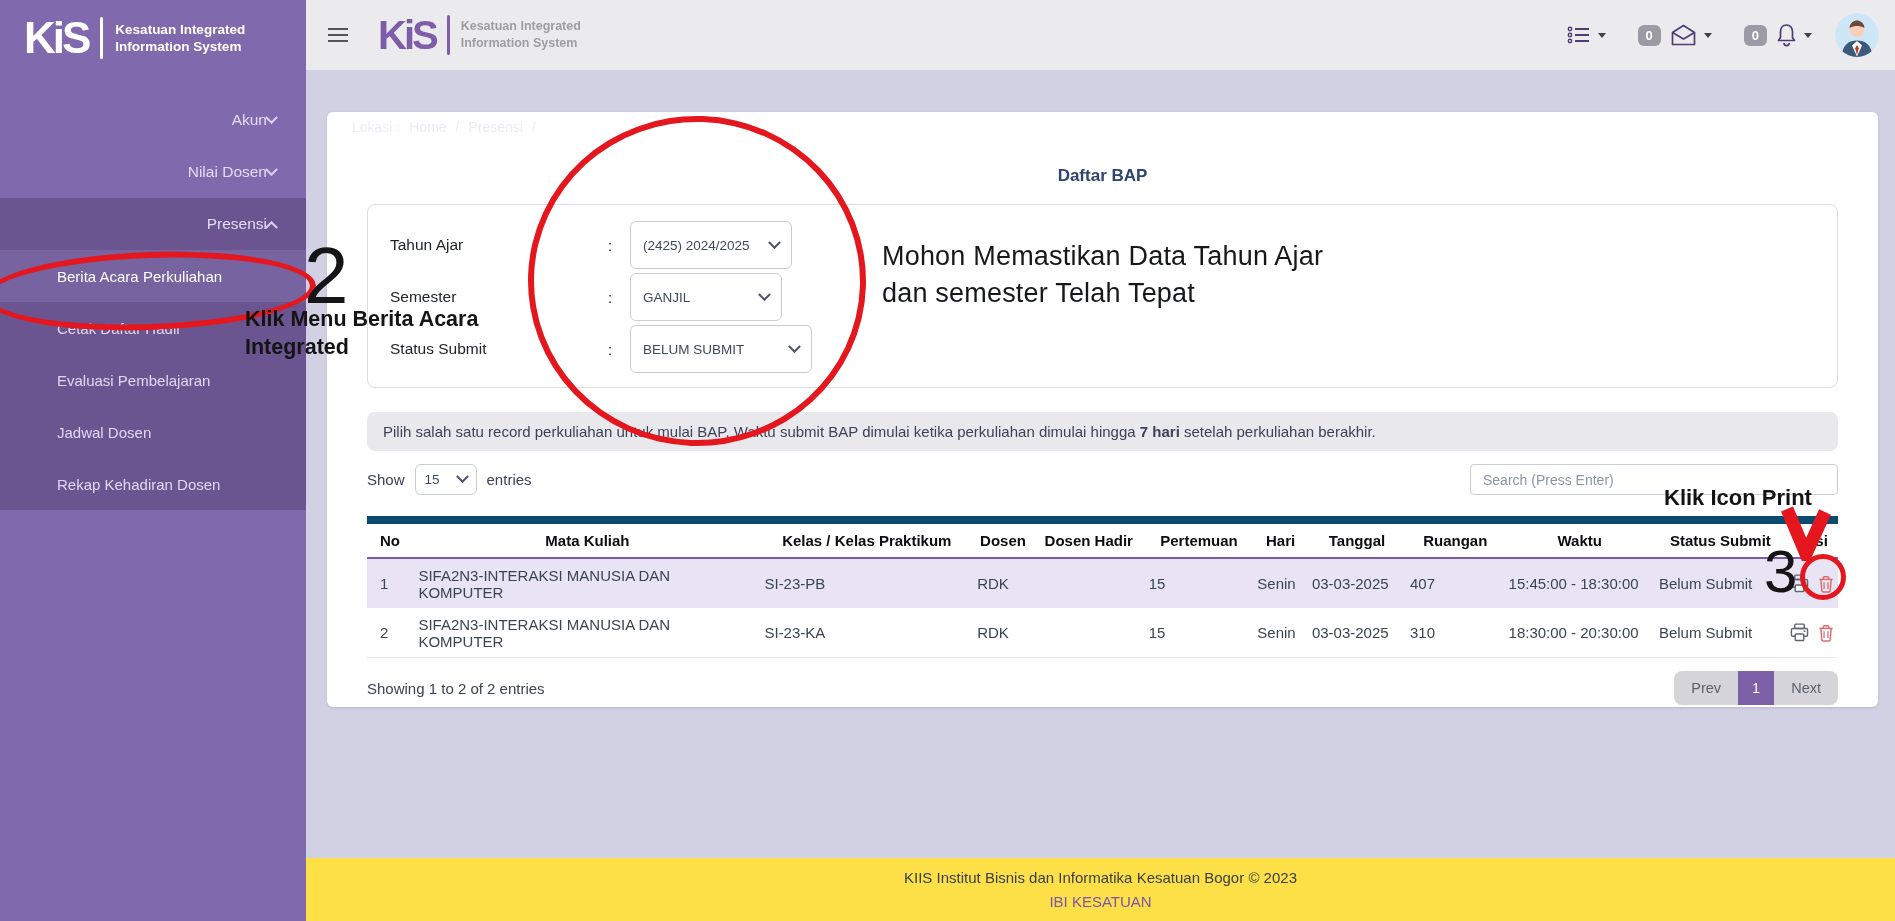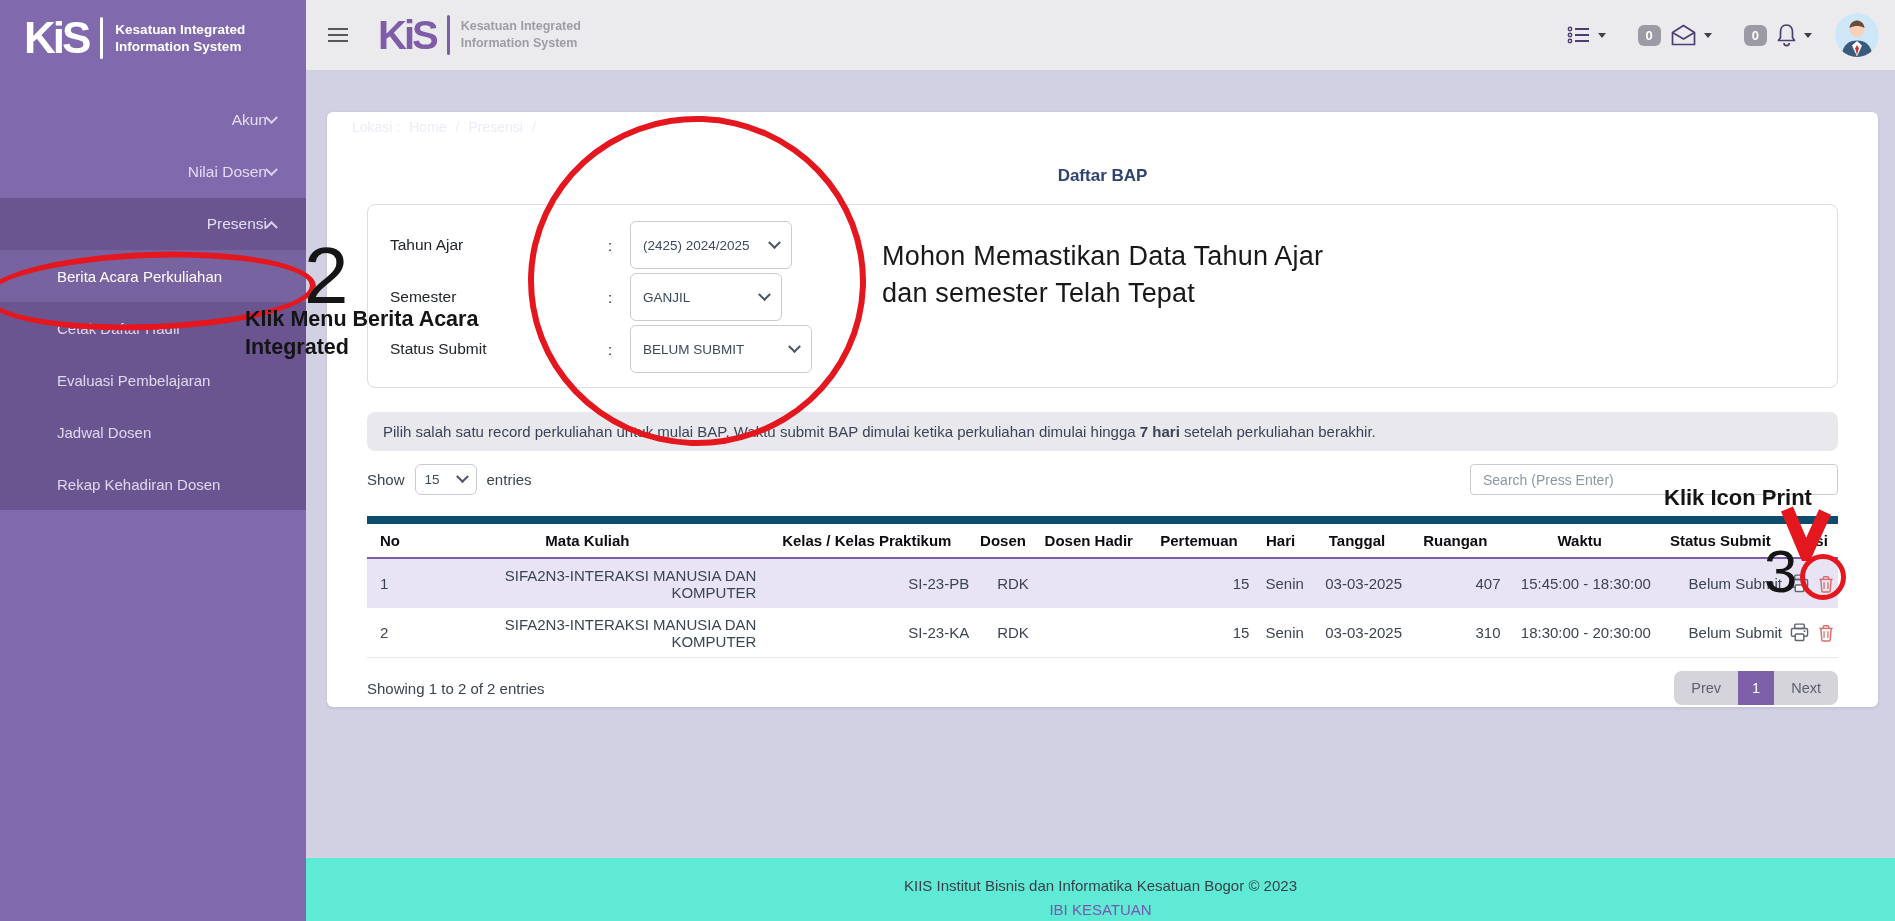--- a/index.html
+++ b/index.html
@@ -54,35 +54,35 @@
   .select .chev { border-color:#4a5568; }
   .sel-w1 { width:162px; } .sel-w2 { width:152px; } .sel-w3 { width:182px; }
   .info-box { margin-top:24px; background:#e9e9ed; border-radius:8px; padding:11px 16px; font-size:15px; color:#3c4257; }
   .controls { margin-top:13px; display:flex; align-items:center; font-size:15px; color:#3c4257; }
   .show-select { width:62px; height:31px; margin:0 10px; padding:0 9px; }
   .search-input { margin-left:auto; width:368px; height:31px; border:1px solid #c9ccd4; border-radius:4px; padding:0 12px; font-size:14px; color:#3d4a5c; font-family:"Liberation Sans",sans-serif; }
   .search-input::placeholder { color:#8d96a5; }
   table.bap { margin-top:21px; width:100%; border-collapse:collapse; font-size:15px; color:#3b4453; }
   table.bap th { border-top:8px solid #0c4a6e; border-bottom:2px solid #7a5ca8; padding:8px 4px; font-size:15px; font-weight:700; color:#0c0d10; text-align:center; }
   table.bap th.left, table.bap td.left { text-align:left; padding-left:13px; }
-  table.bap td { height:45px; text-align:right; padding:2px 4px; }
+  table.bap td { height:45px; text-align:left; padding:2px 4px; }
   tr.row-alt td { background:#e8e4f3; }
   tr.row-plain td { border-bottom:1px solid #e8e8ee; }
   td.mk { text-align:left; padding-left:5px; }
   .aksi-cell { display:flex; align-items:center; justify-content:center; gap:9px; height:45px; }
   .icon-act { display:inline-flex; cursor:pointer; }
   .summary-row { margin-top:13px; display:flex; align-items:center; }
   .summary { font-size:15px; color:#3c4257; }
   .pagination { margin-left:auto; display:flex; }
   .page-btn { height:34px; display:flex; align-items:center; padding:0 17px; background:#d5d4db; color:#5d616c; font-size:14.5px; cursor:pointer; }
   .page-btn.first { border-radius:8px 0 0 8px; }
   .page-btn.last { border-radius:0 8px 8px 0; }
   .page-btn.active { background:#7e60a8; color:#fff; padding:0 14px; }
   
-  .footer { position:absolute; left:306px; right:0; top:858px; bottom:0; background:#5eead4; text-align:center; padding-top:19px; }
+  .footer { position:absolute; left:306px; right:0; top:858px; bottom:0; background:#fde047; text-align:center; padding-top:11px; }
   .footer-line1 { font-size:15px; color:#3a3f4a; }
   .footer-line2 { font-size:15px; color:#7a56ae; margin-top:7px; cursor:pointer; }
   
   .ann { position:absolute; z-index:50; pointer-events:none; }
   .ann-ellipse-sidebar { left:-16px; top:252px; width:332px; height:78px; border:6px solid #e5171e; border-radius:50%; transform:rotate(-2deg); }
   .ann-num2 { left:304px; top:236px; font-size:80px; color:#151515; line-height:80px; }
   .ann-step2-text { left:245px; top:305px; width:270px; font-size:21.5px; font-weight:700; color:#141414; line-height:28px; }
   .ann-circle-filters { left:528px; top:116px; width:338px; height:330px; border:6px solid #e5171e; border-radius:50%; transform:rotate(2deg); }
   .ann-note { left:882px; top:238px; font-size:27px; color:#17181a; line-height:37px; letter-spacing:.2px; }
   .ann-step3-label { left:1664px; top:485px; font-size:22px; font-weight:700; color:#141414; }

